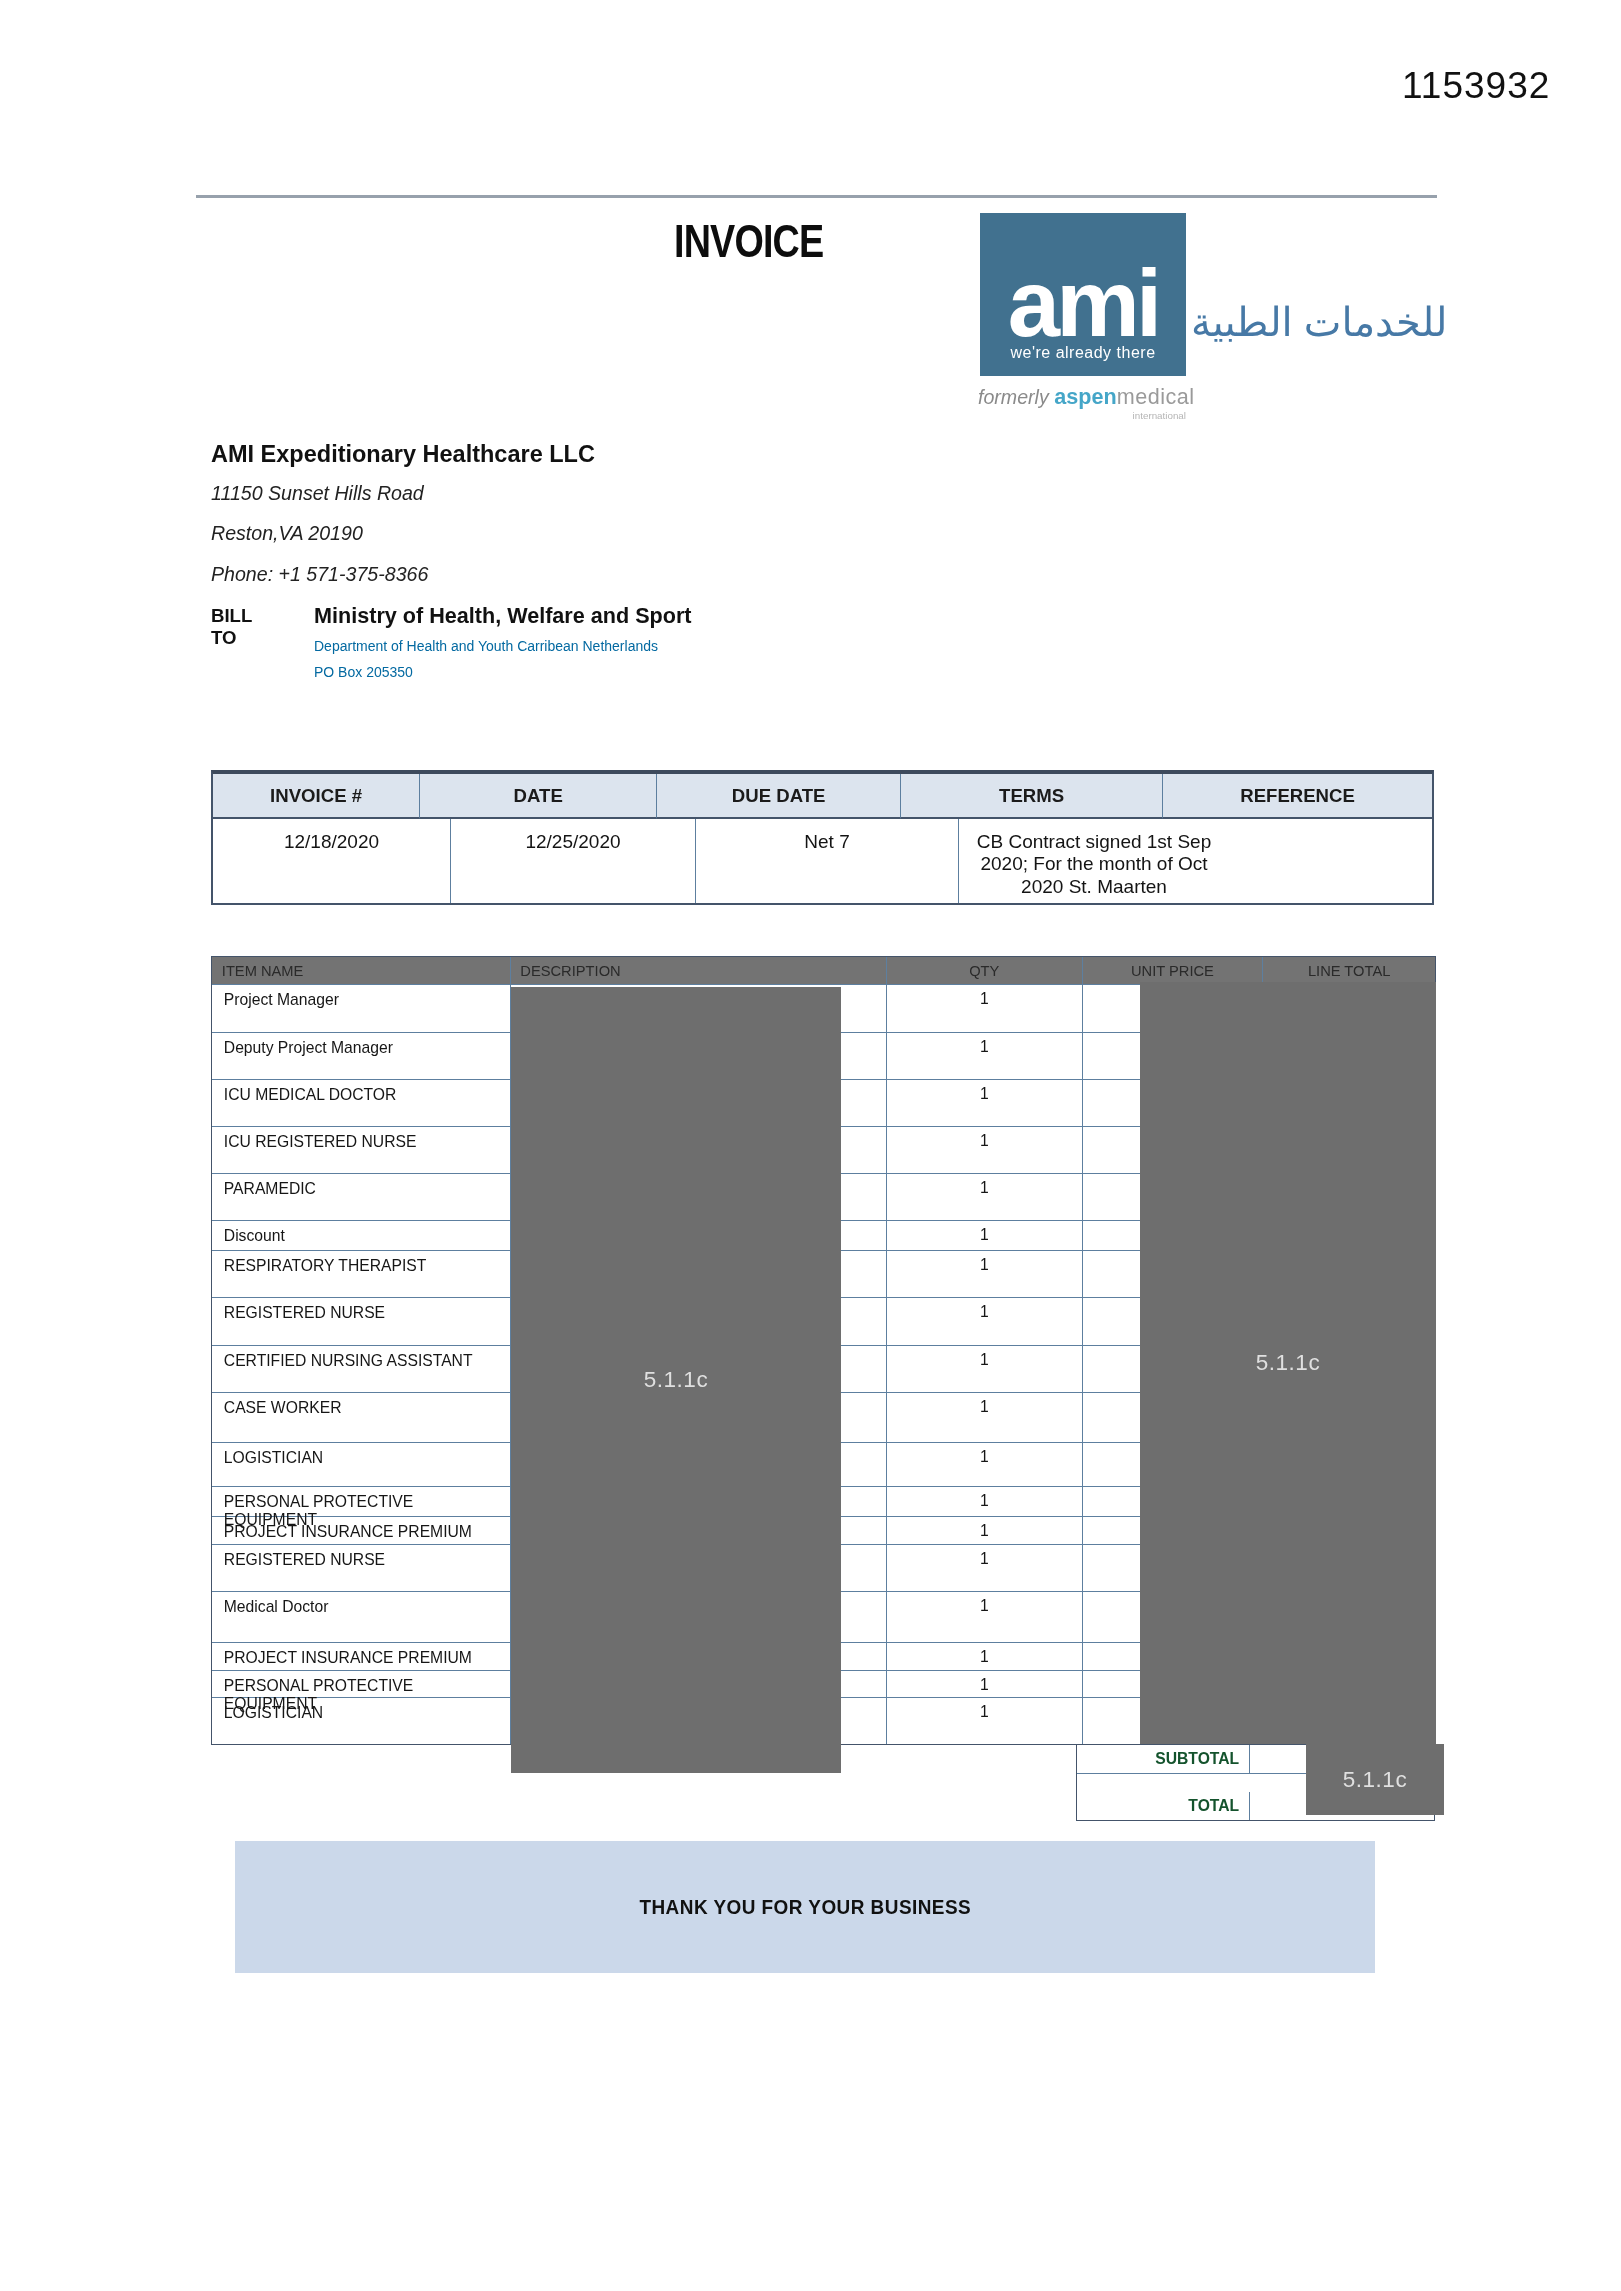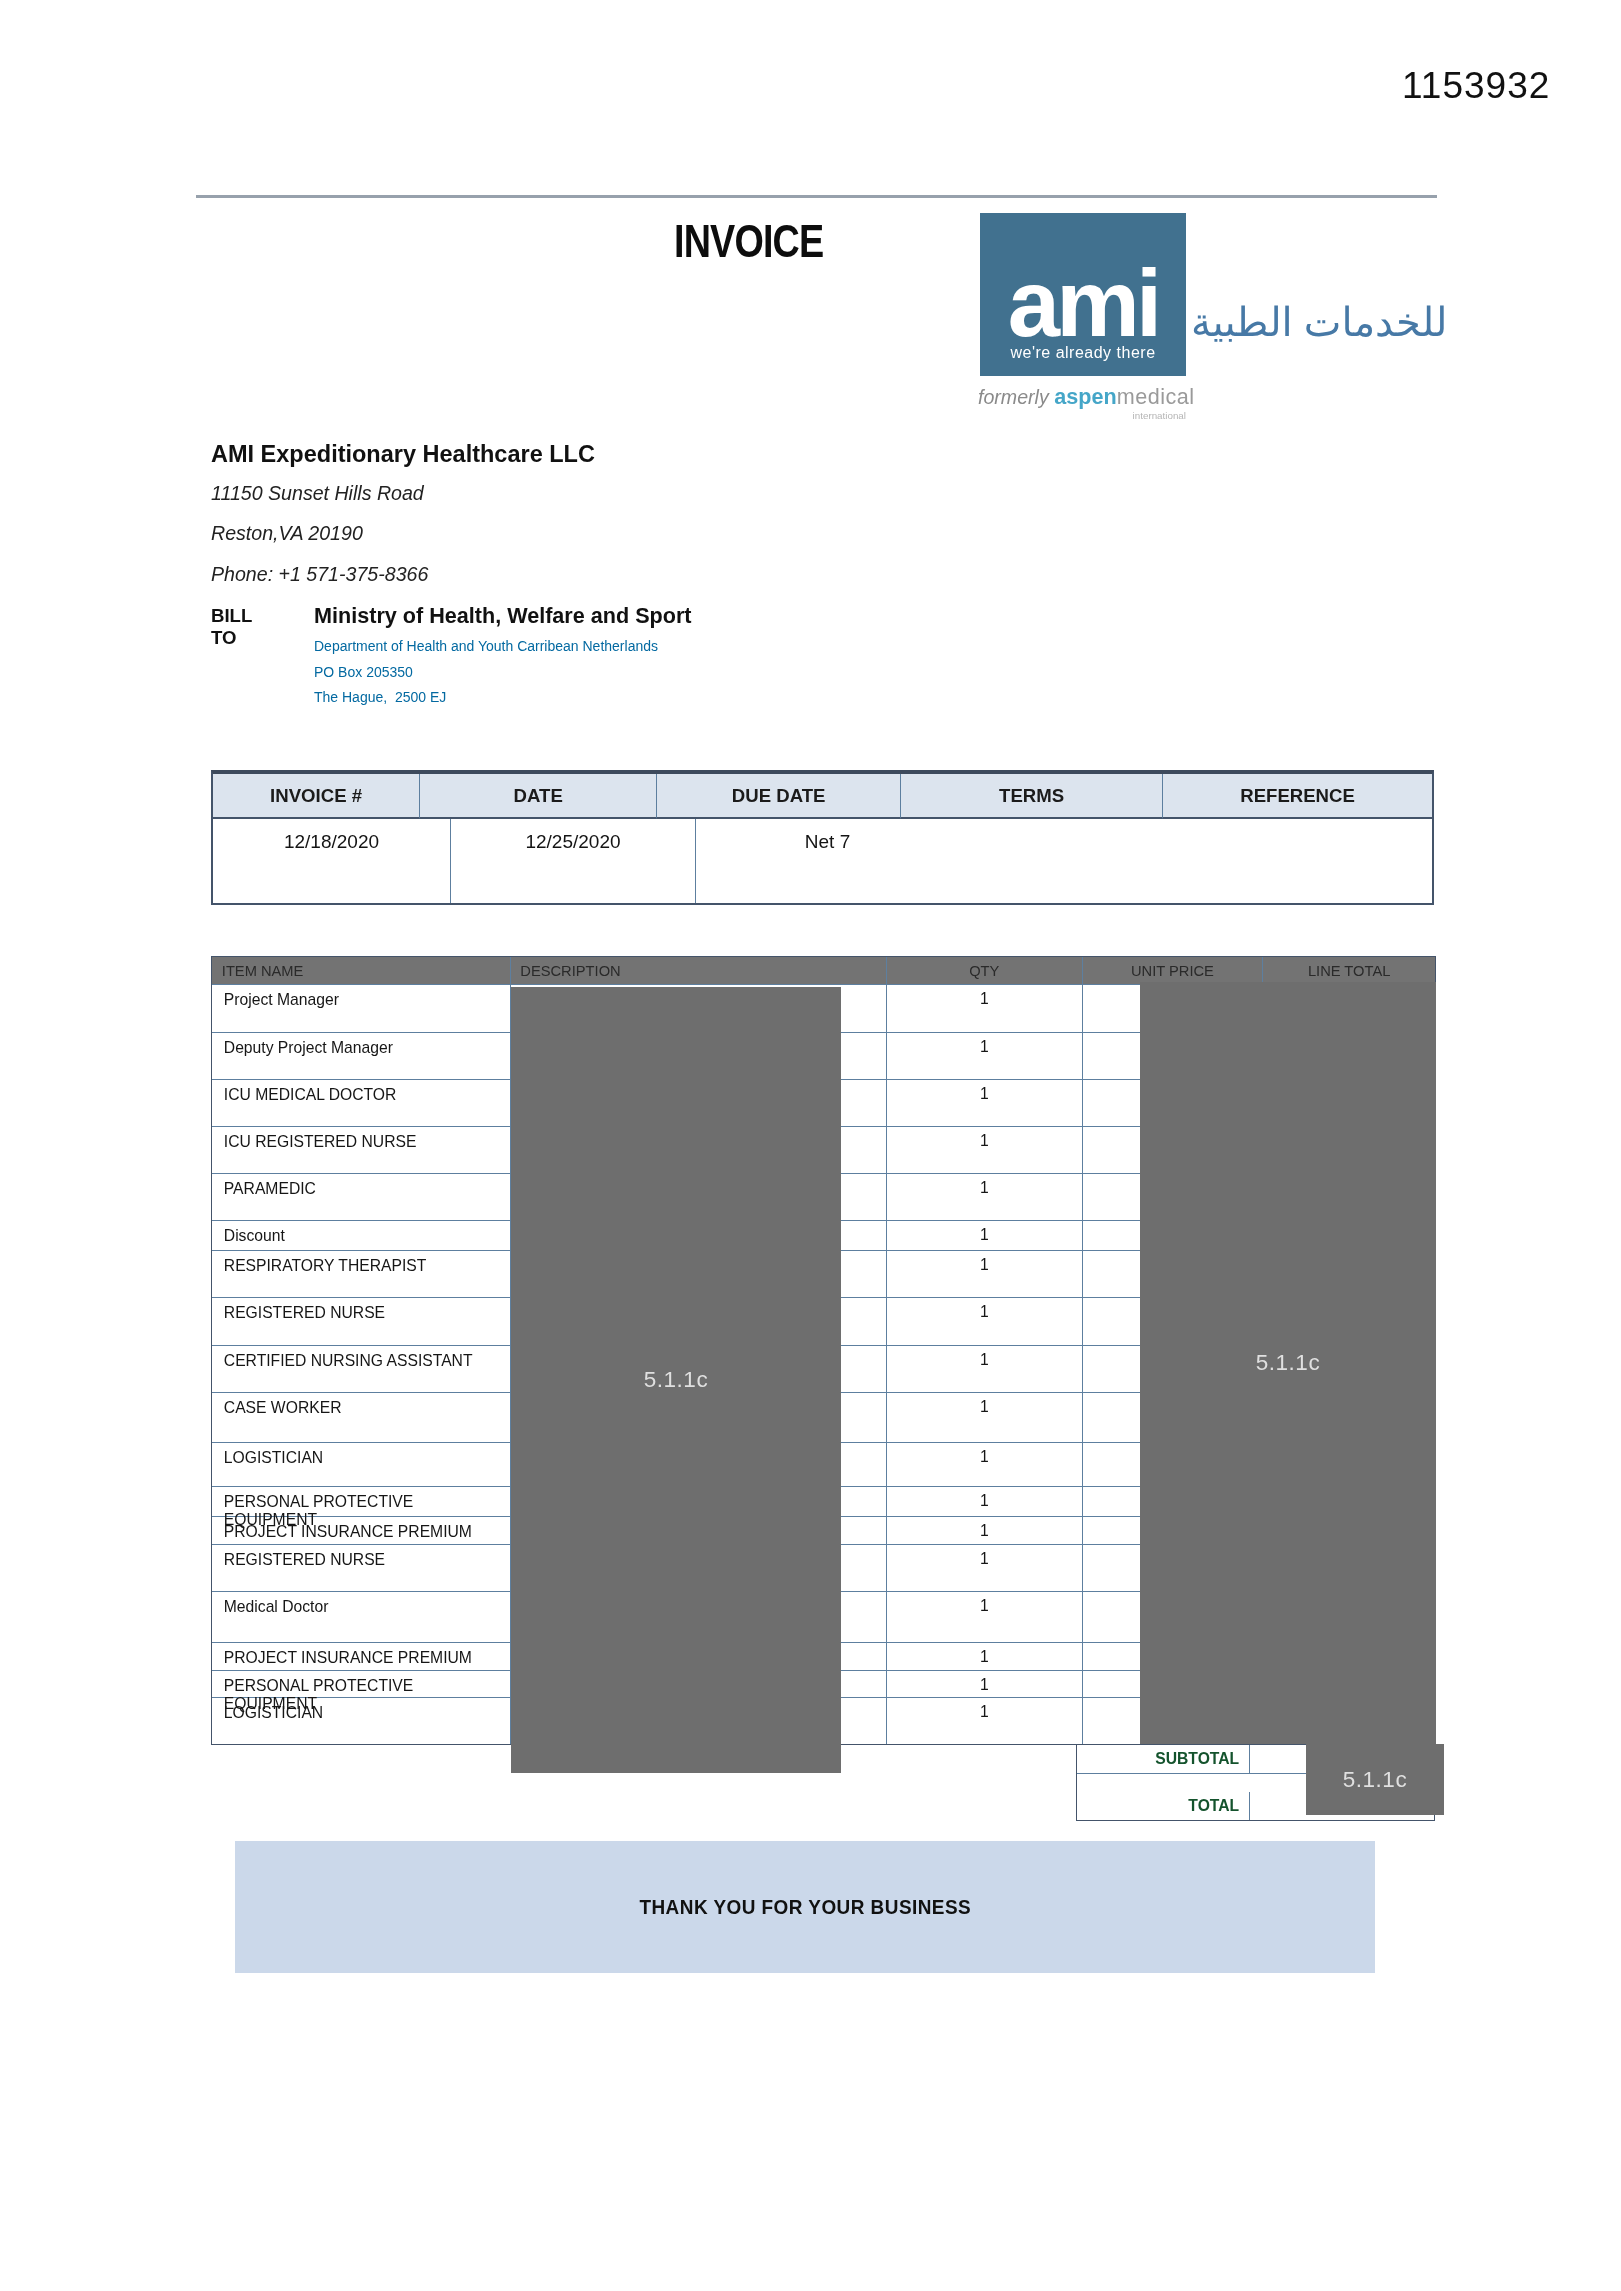--- a/index.html
+++ b/index.html
@@ -159,36 +159,36 @@
     <div class="company-line">Reston,VA 20190</div>
     <div class="company-line">Phone: +1 571-375-8366</div>
   </div>
 
   <div class="bill-to">
     <div class="bill-to-label">BILL TO</div>
     <div class="bill-to-lines">
       <div class="bill-to-name">Ministry of Health, Welfare and Sport</div>
       <div class="bill-to-line">Department of Health and Youth Carribean Netherlands</div>
       <div class="bill-to-line">PO Box 205350</div>
-      <div class="bill-to-line">The Hague,  2500 EJ</div>
     </div>
   </div>
 
   <div class="meta-table">
     <div class="meta-row meta-head">
       <div class="meta-cell mc-0">INVOICE #</div>
       <div class="meta-cell mc-1">DATE</div>
       <div class="meta-cell mc-2">DUE DATE</div>
       <div class="meta-cell mc-3">TERMS</div>
       <div class="meta-cell mc-4">REFERENCE</div>
     </div>
     <div class="meta-row meta-body">
       <div class="meta-cell mc-1">12/18/2020</div>
       <div class="meta-cell mc-2">12/25/2020</div>
       <div class="meta-cell mc-3">Net 7</div>
+      <div class="meta-cell mc-4 meta-reference">CB Contract signed 1st Sep 2020; For the month of Oct 2020 St. Maarten</div>
     </div>
   </div>
 
   <div class="items-table">
     <div class="items-head">
       <div class="hcell hc-left c-0">ITEM NAME</div>
       <div class="hcell hc-left c-1">DESCRIPTION</div>
       <div class="hcell hc-center c-2">QTY</div>
       <div class="hcell hc-center c-3">UNIT PRICE</div>
       <div class="hcell hc-center c-4">LINE TOTAL</div>

